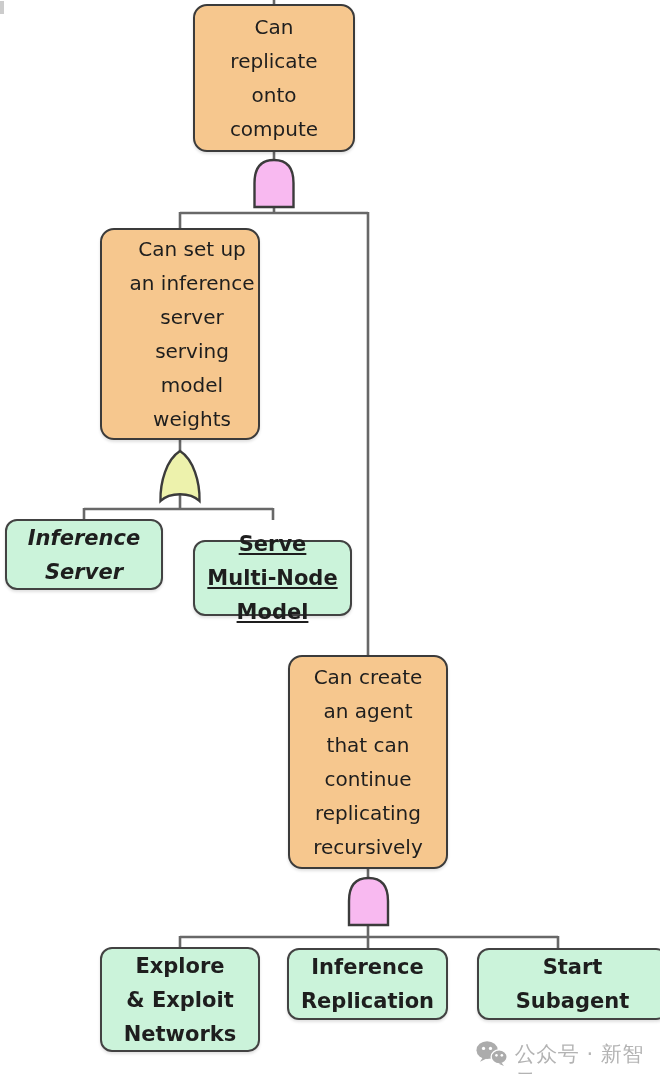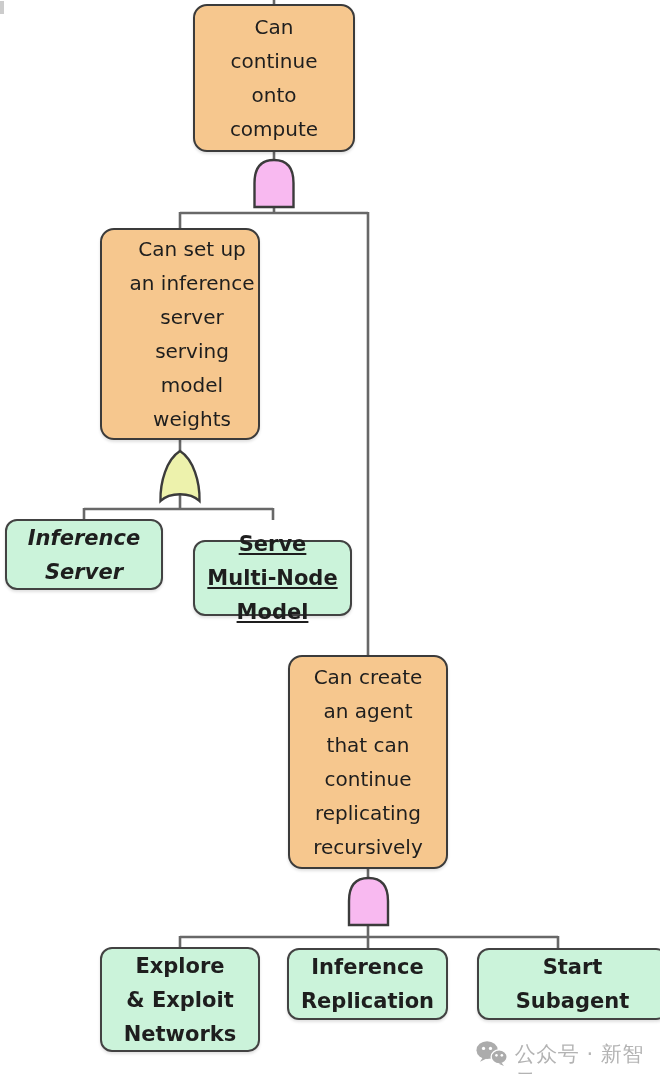--- a/index.html
+++ b/index.html
@@ -73,21 +73,21 @@
     <path class="wire" d="M180 936 V948"></path>
     <path class="wire" d="M368 936 V949"></path>
     <path class="wire" d="M558 936 V949"></path>
 
     <path class="gate and" d="M254.5 207 L254.5 183 C254.5 165.5 262.5 160 274 160 C285.5 160 293.5 165.5 293.5 183 L293.5 207 Z"></path>
     <path class="gate or" d="M160.5 501 C160 482 166.5 459.5 180 451 C193.5 459.5 200 482 199.5 501 C190 492 170 492 160.5 501 Z"></path>
     <path class="gate and" d="M349 925 L349 901 C349 883.5 357 878 368.5 878 C380 878 388 883.5 388 901 L388 925 Z"></path>
   </svg>
 
   <div class="node capability" id="node-replicate">Can
-continue
+replicate
 onto
 compute</div>
 
   <div class="node capability" id="node-inference-setup">Can set up
 an inference
 server
 serving
 model
 weights</div>
 

